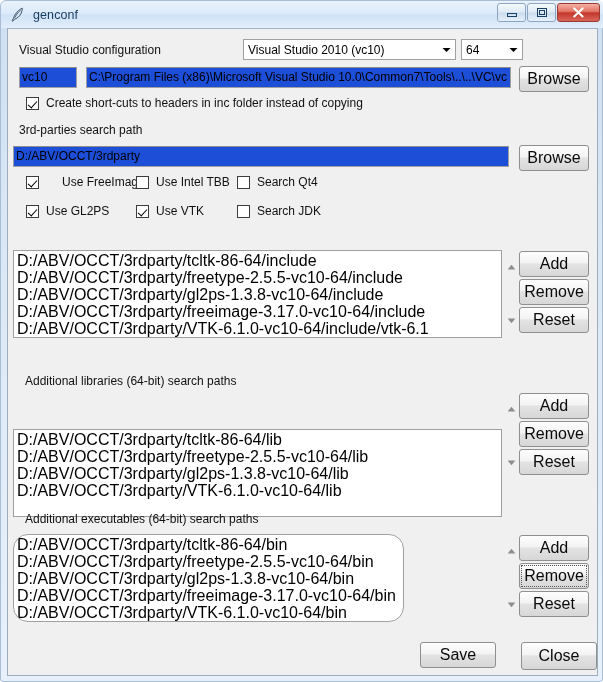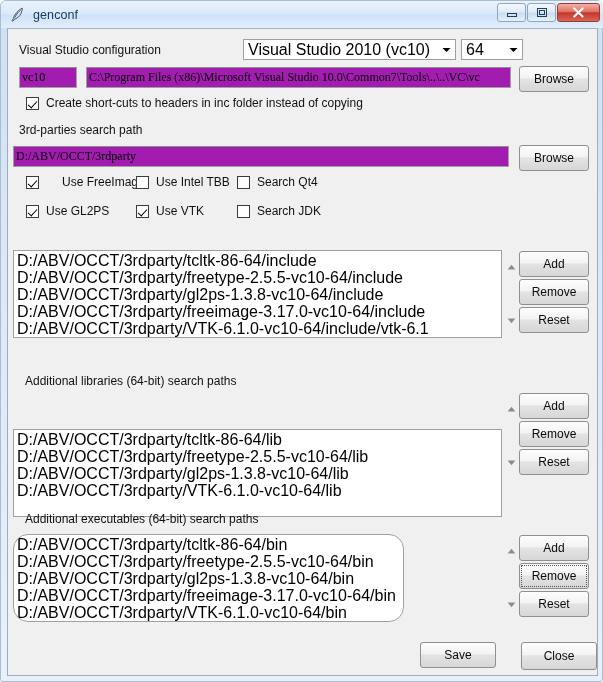--- a/index.html
+++ b/index.html
@@ -98,62 +98,62 @@
   .lbl {
     position: absolute;
     font-size: 12px;
     color: #111111;
     white-space: nowrap;
   }
 
   .entry {
     position: absolute;
     box-sizing: border-box;
-    background: #a21caf;
+    background: #1d4ed8;
     border: 1px solid #a0a0a0;
     border-top-color: #8d8d8d;
-    font-family: Liberation Serif, serif;
+    font-family: Liberation Sans, sans-serif;
     font-size: 12px;
     color: #000;
     padding: 0 2px;
     line-height: 19px;
     white-space: nowrap;
     overflow: hidden;
     outline: none;
   }
 
   .combo {
     position: absolute;
     box-sizing: border-box;
     background: #ffffff;
     border: 1px solid #a0a0a0;
     display: flex;
     align-items: center;
-    font-size: 16px;
+    font-size: 12px;
     padding-left: 4px;
     white-space: nowrap;
     overflow: hidden;
   }
   .combo .cb-text { flex: 1 1 auto; overflow: hidden; }
   .combo .cb-arrow {
     flex: 0 0 auto;
     width: 18px;
     display: flex;
     align-items: center;
     justify-content: center;
   }
 
   .btn {
     position: absolute;
     box-sizing: border-box;
     background: linear-gradient(to bottom, #fdfdfd 0%, #f3f3f3 45%, #e3e3e3 50%, #d7d7d7 100%);
     border: 1px solid #8f8f8f;
     border-radius: 3px;
     font-family: "Liberation Sans", sans-serif;
-    font-size: 12px;
+    font-size: 16px;
     color: #0a0a0a;
     display: flex;
     align-items: center;
     justify-content: center;
     padding: 12px;
     cursor: default;
   }
   .btn.focused {
     outline: 1px dotted #555;
     outline-offset: -3px;

